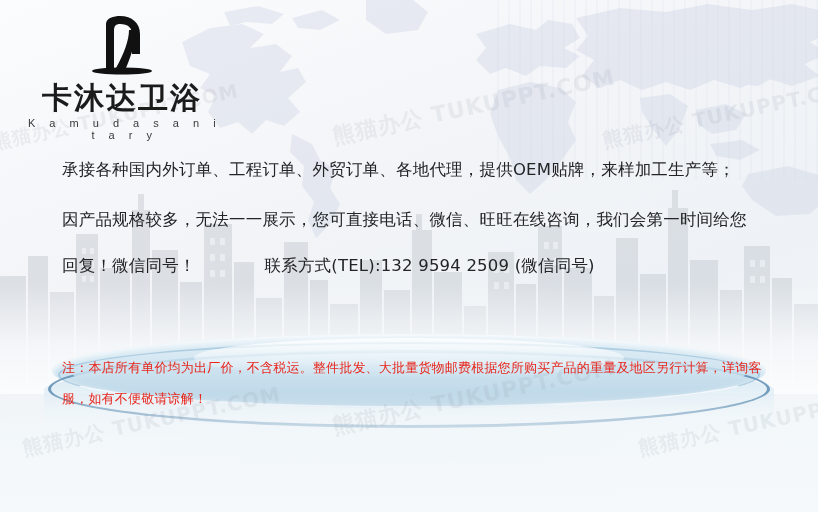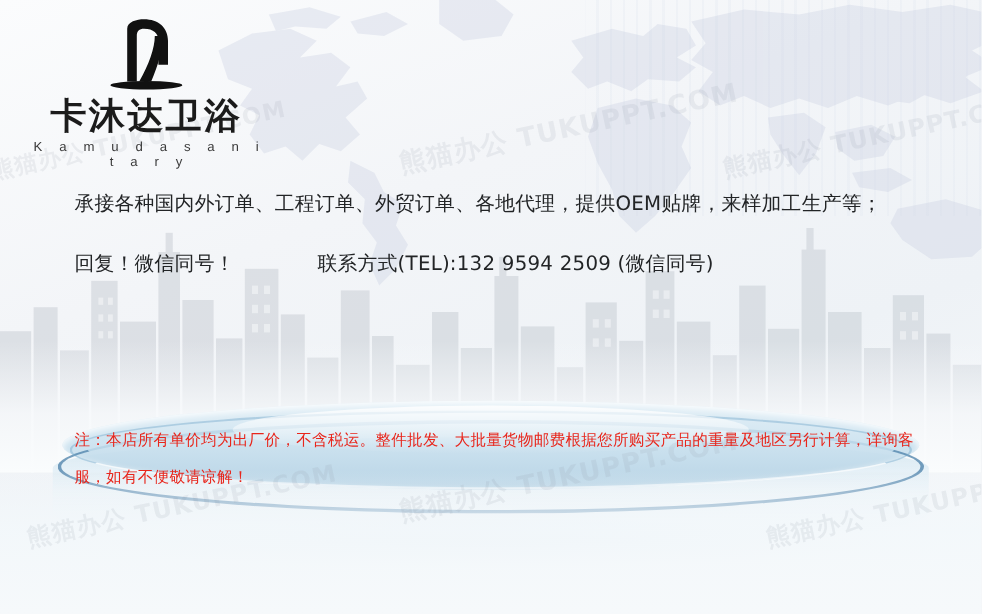--- a/index.html
+++ b/index.html
@@ -302,20 +302,21 @@
       <path d="M47,16 C47,26 42,40 34,54 L44,54 C50,40 54,26 53,16 Z" fill="#111111"></path>
 
       <ellipse cx="40" cy="57" rx="30" ry="3.6" fill="#111111"></ellipse>
     </svg>
     <div class="logo-cn">卡沐达卫浴</div>
     <div class="logo-en">K a m u d a   s a n i t a r y</div>
   </div>
 
   <div class="copy">
     <div class="para">承接各种国内外订单、工程订单、外贸订单、各地代理，提供OEM贴牌，来样加工生产等；</div>
+    <div class="para tight">因产品规格较多，无法一一展示，您可直接电话、微信、旺旺在线咨询，我们会第一时间给您</div>
     <div class="para tight">
       <span>回复！微信同号！</span>
       <span class="gap"></span>
       <span>联系方式(TEL):132 9594 2509 (微信同号)</span>
     </div>
   </div>
 
   <div class="note">注：本店所有单价均为出厂价，不含税运。整件批发、大批量货物邮费根据您所购买产品的重量及地区另行计算，详询客服，如有不便敬请谅解！</div>
 
 </div>

